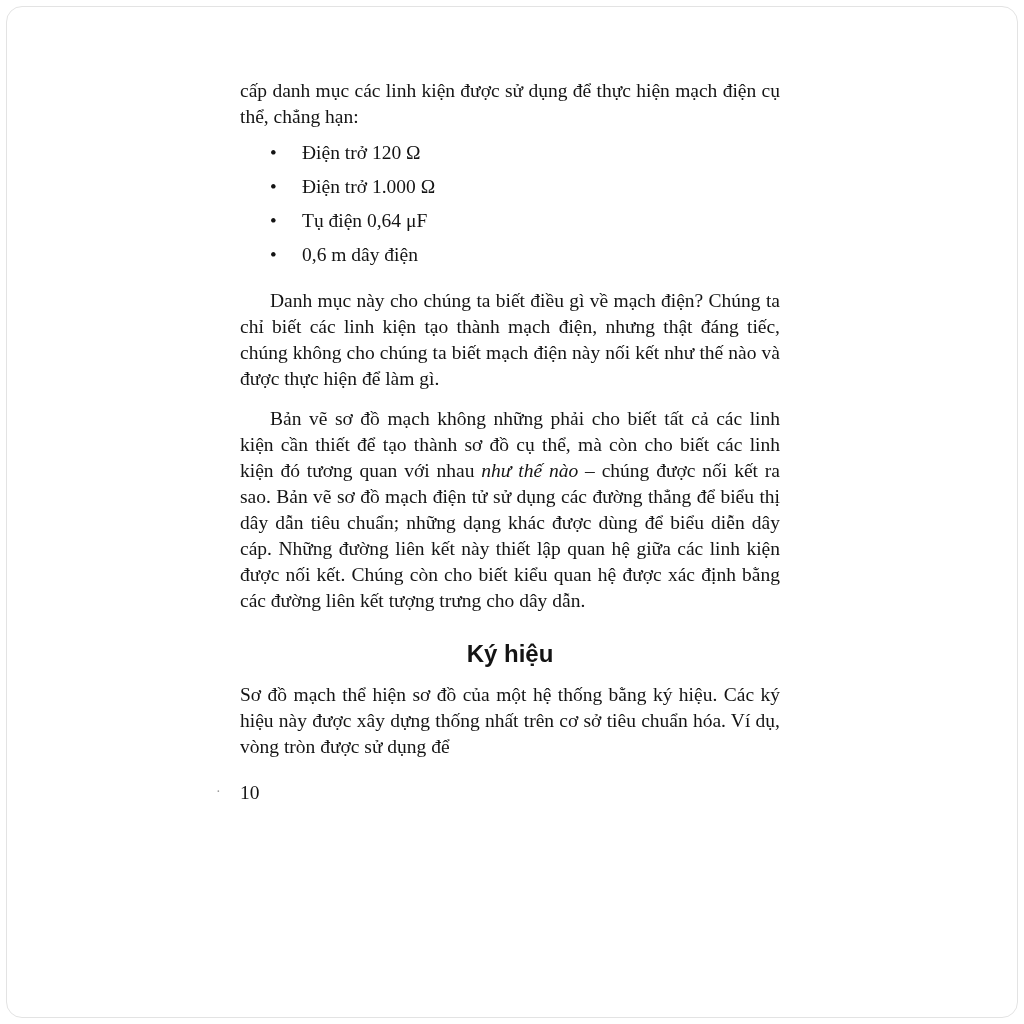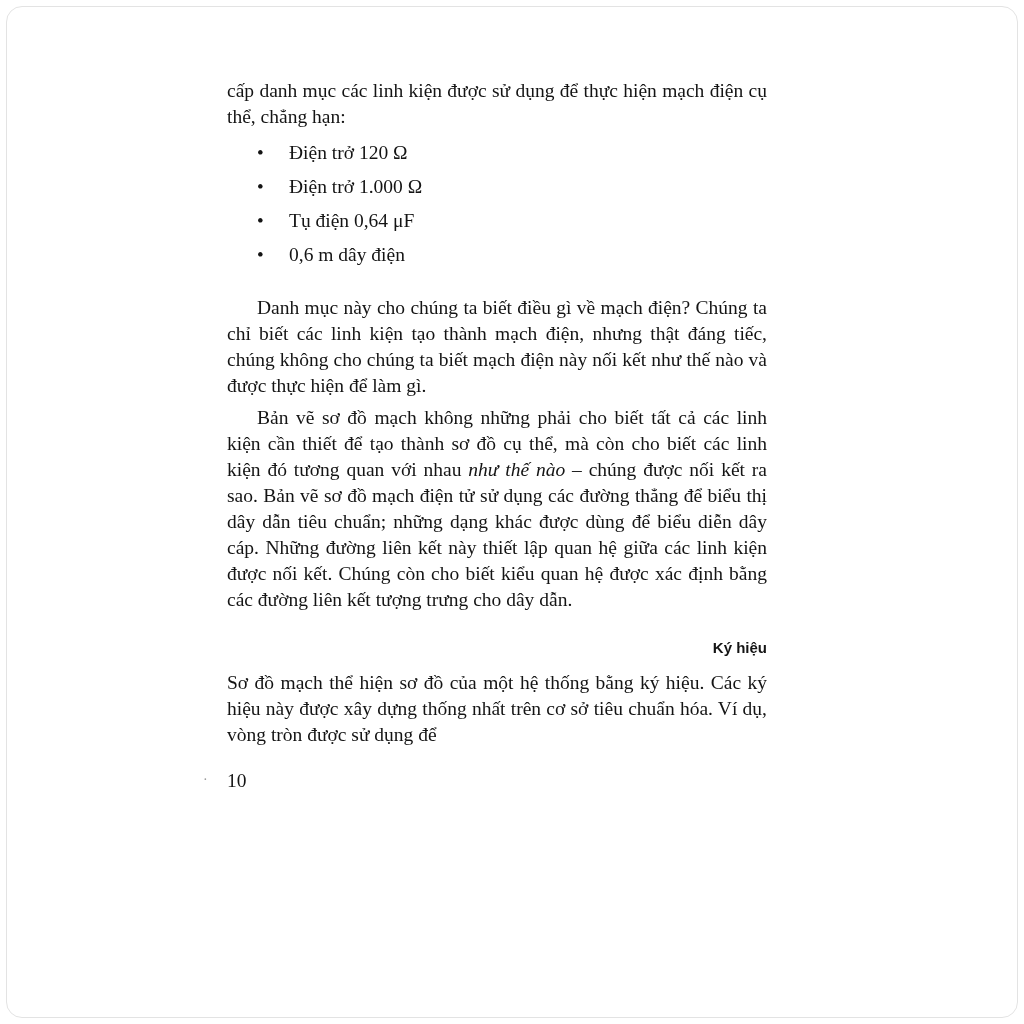--- a/index.html
+++ b/index.html
@@ -20,61 +20,61 @@
     left: 6px;
     top: 6px;
     right: 6px;
     bottom: 6px;
     border: 1px solid #e3e3e3;
     border-radius: 16px;
     pointer-events: none;
   }
   .book-page {
     position: absolute;
-    left: 227px;
+    left: 240px;
     top: 78px;
     width: 540px;
   }
   .body-text {
     font-size: 19.5px;
     line-height: 26px;
     text-align: justify;
     margin: 0;
   }
   .para-indent {
     text-indent: 30px;
   }
   .para-gap {
-    margin-top: 6px;
+    margin-top: 14px;
   }
   .component-list {
     list-style: none;
-    margin: 10px 0 27px 0;
+    margin: 10px 0 20px 0;
     padding: 0;
   }
   .component-list li {
     position: relative;
     padding-left: 62px;
     font-size: 19.5px;
     line-height: 26px;
     margin-bottom: 8px;
   }
   .component-list li::before {
     content: "\2022";
     position: absolute;
     left: 30px;
     top: 0;
     font-size: 19px;
   }
   .section-heading {
     font-family: "Liberation Sans", sans-serif;
     font-weight: bold;
-    font-size: 15px;
+    font-size: 24px;
     margin: 26px 0 14px 0;
-    text-align: right;
+    text-align: center;
   }
   .italic { font-style: italic; }
   .page-footer {
     margin-top: 22px;
     font-size: 19.5px;
     position: relative;
   }
   .margin-mark {
     position: absolute;
     left: -24px;

